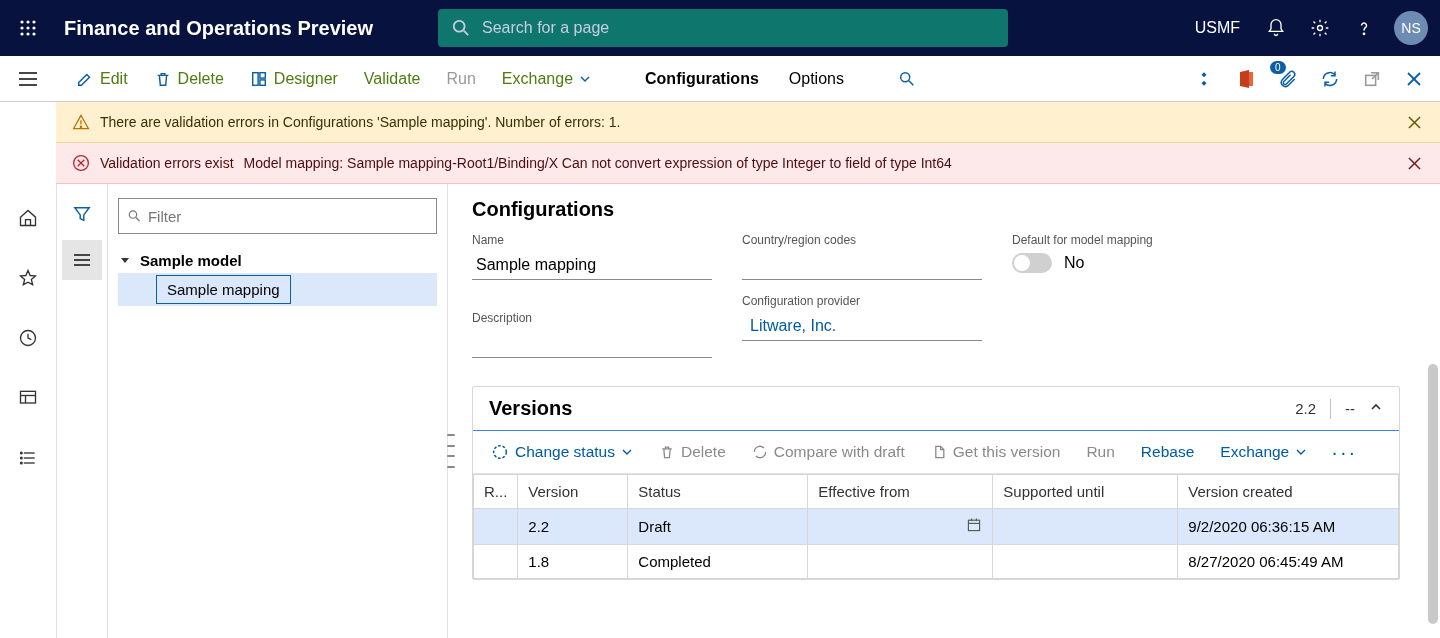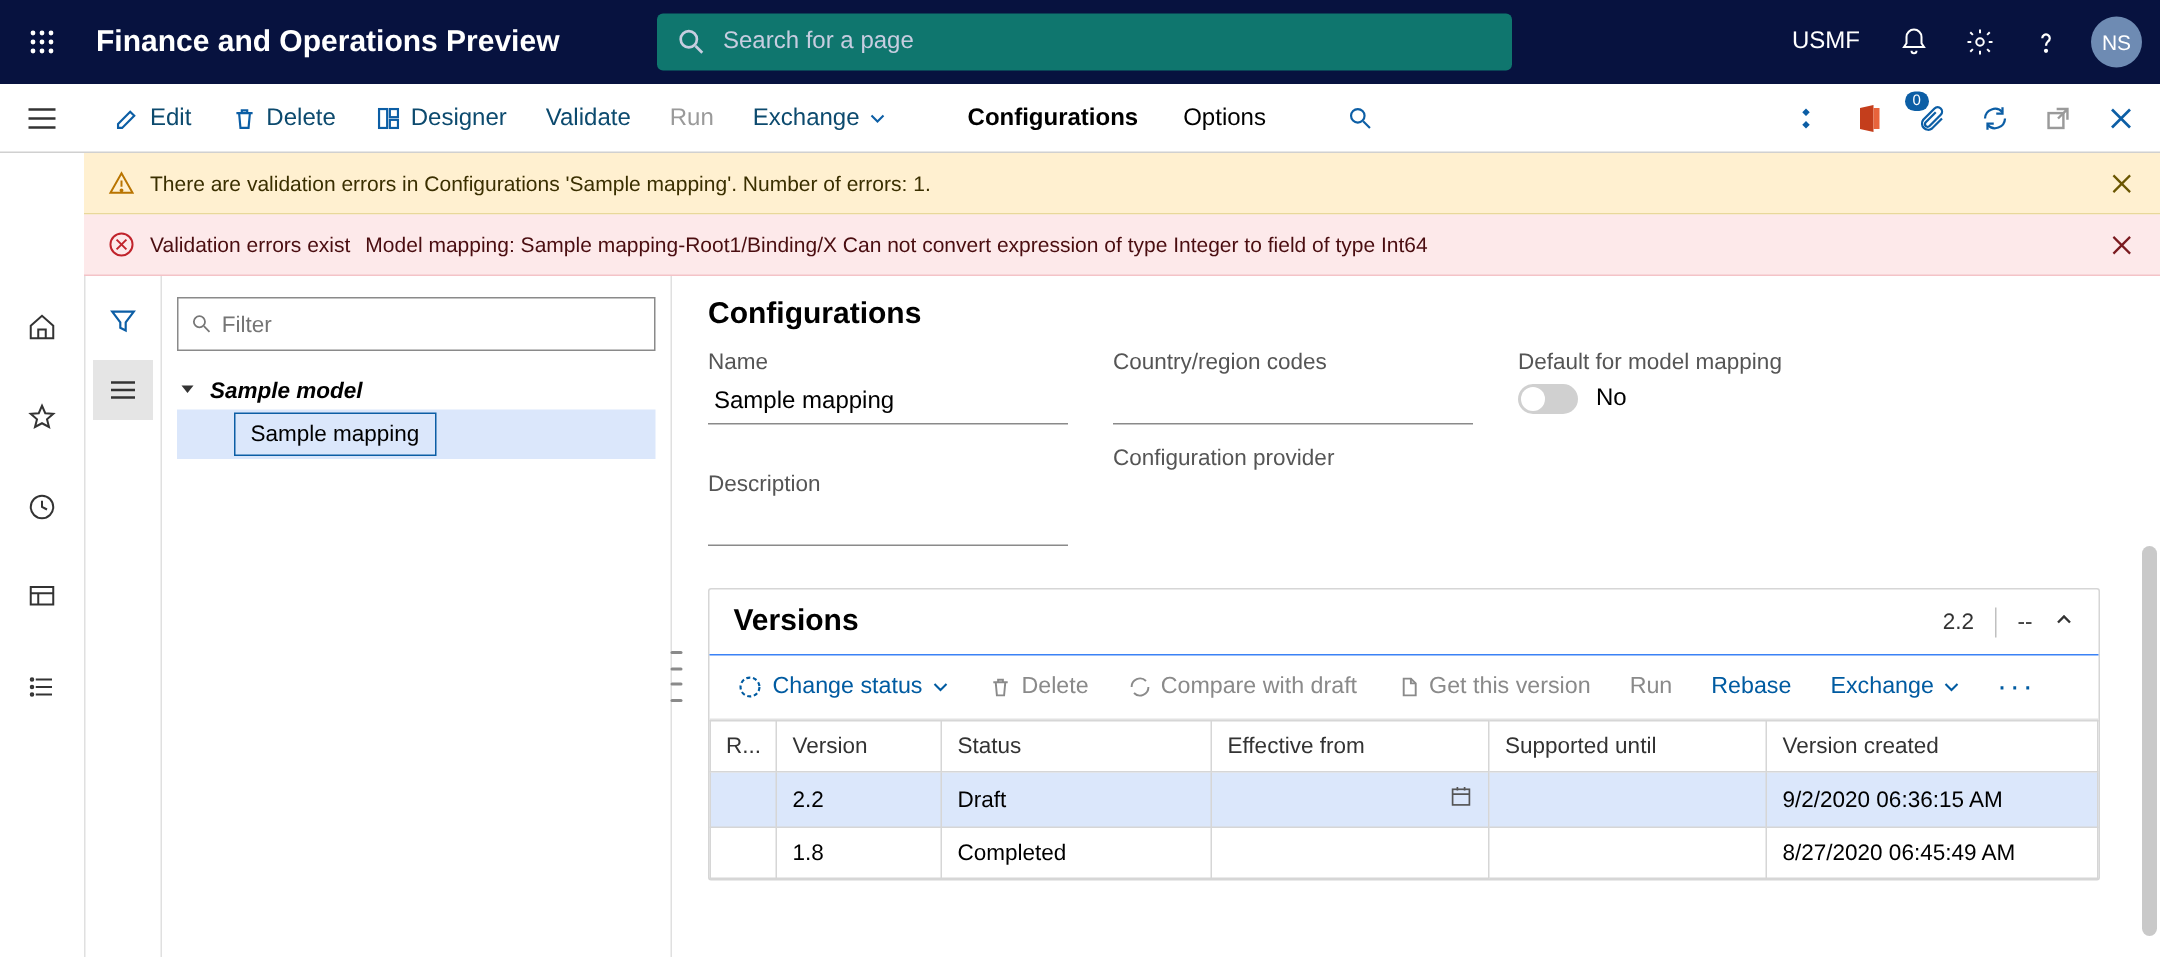--- a/index.html
+++ b/index.html
@@ -17,21 +17,21 @@
   .searchbox input::placeholder { color: #c7cde0; }
   .topbar-right { margin-left: auto; display:flex; align-items:center; gap: 4px; padding-right: 12px; }
   .topbar-right .company { font-size: 16px; font-weight: 400; padding: 0 12px; }
   .top-icon-btn { width: 40px; height: 40px; display:flex; align-items:center; justify-content:center; cursor:pointer; }
   .avatar { width: 34px; height: 34px; border-radius: 50%; background: #6e8bb3; color:#fff; display:flex; align-items:center; justify-content:center; font-size: 14px; font-weight: 500; margin-left: 6px; }
 
   
   .cmdbar-row { display:flex; }
   .hamburger-col { width: 56px; height: 46px; display:flex; align-items:center; justify-content:center; border-bottom:1px solid #d0d0d0; cursor:pointer; }
   .cmdbar { flex:1; height: 46px; border-bottom:1px solid #d0d0d0; display:flex; align-items:center; padding: 0 10px; gap: 6px; }
-  .cmd-btn { display:flex; align-items:center; gap:6px; padding: 6px 10px; font-size: 16px; color: #0c4a6e; cursor:pointer; border-radius: 3px; }
+  .cmd-btn { display:flex; align-items:center; gap:6px; padding: 6px 10px; font-size: 16px; color: #4d7c0f; cursor:pointer; border-radius: 3px; }
   .cmd-btn.disabled { color: #9a9a9a; cursor: default; }
   .cmd-btn svg { stroke: #0c5ea5; fill:none; }
   .cmd-sep { flex:1; }
   .cmd-tab { font-size: 16px; padding: 6px 12px; cursor:pointer; }
   .cmd-tab.active { font-weight: 600; }
   .cmd-right { display:flex; align-items:center; gap: 10px; padding-left: 20px; }
   .cmd-right .icon-btn { width:32px; height:32px; display:flex; align-items:center; justify-content:center; cursor:pointer; }
   .badge-btn { position:relative; }
   .badge-btn .badge { position:absolute; top:-2px; left:-2px; background:#0c5ea5; color:#fff; font-size:10px; border-radius:8px; padding:1px 5px; }
 
@@ -52,31 +52,31 @@
 
   .mini-col { width:52px; border-left:1px solid #e0e0e0; border-right:1px solid #e0e0e0; display:flex; flex-direction:column; align-items:center; padding-top: 10px; gap: 6px; }
   .mini-col .mini-btn { width:40px; height:40px; display:flex; align-items:center; justify-content:center; cursor:pointer; }
   .mini-col .mini-btn.active { background:#e5e5e5; }
 
   .tree-pane { width: 340px; border-right:1px solid #e0e0e0; padding: 14px 10px; }
   .filter-input-wrap { border:1px solid #8a8a8a; height:36px; display:flex; align-items:center; padding:0 8px; }
   .filter-input-wrap input { border:none; outline:none; font-size:15px; width:100%; }
   .filter-input-wrap svg { margin-right:6px; }
   .tree { margin-top: 14px; font-size:15px; }
-  .tree-node { display:flex; align-items:center; gap:6px; padding:4px 2px; cursor:pointer;font-style:italic; }
+  .tree-node { display:flex; align-items:center; gap:6px; padding:4px 2px; cursor:pointer; }
   .tree-node .caret { width:14px; }
   .tree-node.root { font-weight:600; }
   .tree-child-row { padding:2px 0 2px 38px; background:#dbe7fb; }
   .tree-child { display:inline-block; border:1px solid #0c5ea5; padding:5px 10px; font-size:15px; cursor:pointer; }
 
   .detail-pane { flex:1; padding: 14px 0 0 24px; overflow:auto; position:relative; }
   .detail-pane h2 { font-size: 20px; font-weight:600; margin-bottom: 12px; }
   .fields-row { display:flex; gap: 30px; }
   .field { width: 240px; }
-  .field label { display:block; font-size:15px; color:#555; margin-bottom:6px; }
+  .field label { display:block; font-size:12px; color:#555; margin-bottom:6px; }
   .field .value-line { border-bottom:1px solid #8a8a8a; font-size:16px; padding: 3px 2px 5px 4px; min-height:27px; }
   .field .value-line.link { color:#005ba1; border-bottom:1px solid #8a8a8a; padding-left:8px; }
   .field .empty-line { border-bottom:1px solid #8a8a8a; height:27px; }
   .toggle-wrap { display:flex; align-items:center; gap:12px; }
   .toggle { width:40px; height:20px; border-radius:10px; background:#d0d0d0; position:relative; }
   .toggle::after { content:''; position:absolute; left:2px; top:2px; width:16px; height:16px; background:#fff; border-radius:50%; }
 
   .scrollbar-right { position:absolute; right:2px; top:180px; width:10px; height:260px; background:#c9c9c9; border-radius:5px; }
 
   
@@ -382,20 +382,21 @@
           <div class="empty-line"></div>
         </div>
       </div>
       <div>
         <div class="field">
           <label>Country/region codes</label>
           <div class="empty-line"></div>
         </div>
         <div class="field" style="margin-top:14px">
           <label>Configuration provider</label>
+          <div class="value-line link">Litware, Inc.</div>
         </div>
       </div>
       <div>
         <div class="field">
           <label>Default for model mapping</label>
           <div class="toggle-wrap" style="margin-top:6px">
             <div class="toggle"></div>
             <span>No</span>
           </div>
         </div>

